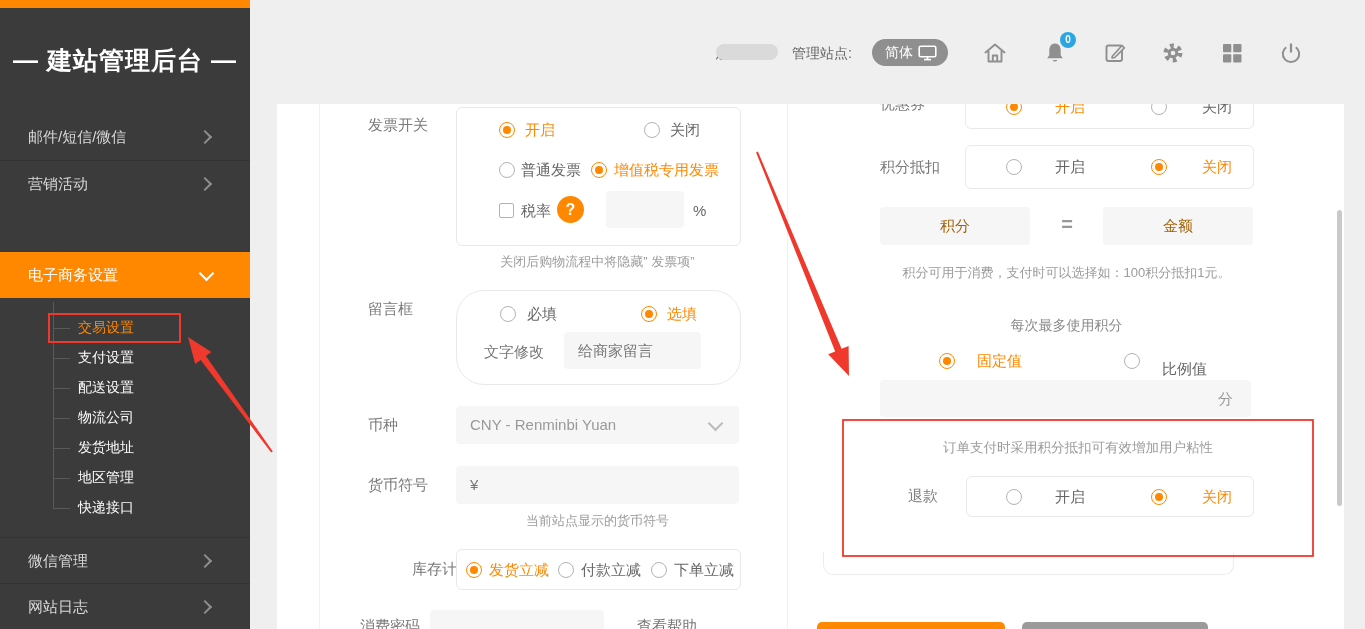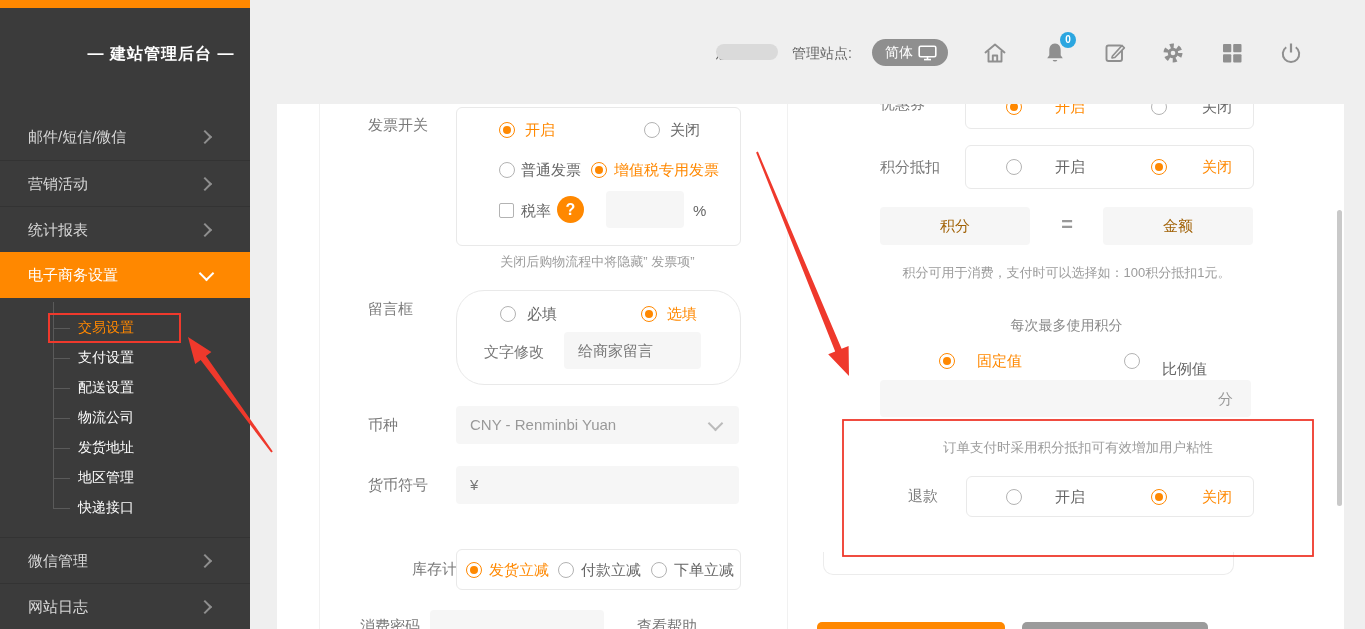--- a/index.html
+++ b/index.html
@@ -1,21 +1,21 @@
 <!DOCTYPE html>
 <html><head>
 <meta charset="utf-8">
 <style>
   html,body{margin:0;padding:0;background:#dcdcdc;font-family:"Liberation Sans","DejaVu Sans",sans-serif;}
   .stage{position:relative;width:1365px;height:629px;background:#efefef;overflow:hidden;}
   .abs{position:absolute;}
   
   .sidebar{left:0;top:0;width:250px;height:629px;background:#3b3b3b;}
   .sb-strip{position:absolute;left:0;top:0;width:250px;height:8px;background:#ff8800;}
-  .sb-title{position:absolute;left:0;top:44px;width:250px;text-align:center;color:#fff;font-size:16px;font-weight:bold;letter-spacing:1px;padding-left:36px;}
+  .sb-title{position:absolute;left:0;top:44px;width:250px;text-align:center;color:#fff;font-size:25px;font-weight:bold;letter-spacing:1px;}
   .nav-item{position:absolute;left:0;width:250px;height:46px;color:#d8d8d8;font-size:15px;cursor:pointer;}
   .nav-item .txt{position:absolute;left:28px;top:14px;}
   .nav-item.sep{border-top:1px solid #333;}
   .nav-item.active{background:#ff8800;color:#fff;}
   .chev-r{position:absolute;right:40px;top:18px;width:8px;height:8px;border-top:2px solid #8f8f8f;border-right:2px solid #8f8f8f;transform:rotate(45deg);}
   .chev-d{position:absolute;right:38px;top:16px;width:9px;height:9px;border-right:2px solid #fff;border-bottom:2px solid #fff;transform:rotate(45deg);}
   .sub-item{position:absolute;left:78px;width:150px;height:20px;color:#fdfdfd;font-size:14px;cursor:pointer;}
   .sub-item.cur{color:#ff8800;}
   .tree-v{position:absolute;left:53px;top:302px;width:1px;height:206px;background:#5a5a5a;}
   .tree-t{position:absolute;left:53px;width:17px;height:1px;background:#5a5a5a;}
@@ -62,24 +62,20 @@
     <div class="sb-title">— 建站管理后台 —</div>
 
     <div class="nav-item" style="top:114px;">
       <span class="txt">邮件/短信/微信</span>
       <span class="chev-r"></span>
     </div>
     <div class="nav-item sep" style="top:160px;">
       <span class="txt">营销活动</span>
       <span class="chev-r"></span>
     </div>
-    <div class="nav-item sep" style="top:206px;">
-      <span class="txt">统计报表</span>
-      <span class="chev-r"></span>
-    </div>
     <div class="nav-item active" style="top:252px;">
       <span class="txt">电子商务设置</span>
       <span class="chev-d"></span>
     </div>
 
     <div class="tree-v"></div>
     <div class="tree-t" style="top:328px;"></div>
     <div class="tree-t" style="top:358px;"></div>
     <div class="tree-t" style="top:388px;"></div>
     <div class="tree-t" style="top:418px;"></div>
@@ -192,20 +188,21 @@
     <div class="flabel" style="left:91px;top:312px;">币种</div>
     <div class="ginput" style="left:179px;top:302px;width:283px;height:38px;line-height:38px;color:#999;">
       <div class="v">CNY - Renminbi Yuan</div>
       <div class="sel-chev"></div>
     </div>
 
     <div class="flabel" style="left:91px;top:372px;">货币符号</div>
     <div class="ginput" style="left:179px;top:362px;width:283px;height:38px;line-height:38px;">
       <div class="v">¥</div>
     </div>
+    <div class="help" style="left:179px;top:408px;width:283px;">当前站点显示的货币符号</div>
 
     <div class="flabel" style="left:91px;top:456px;margin-left:44px;">库存计数</div>
     <div class="obox" style="left:179px;top:445px;width:283px;height:39px;">
       <div class="radio sel" style="left:9px;top:12px;"></div>
       <div class="opt on" style="left:32px;top:11px;">发货立减</div>
       <div class="radio" style="left:101px;top:12px;"></div>
       <div class="opt" style="left:124px;top:11px;">付款立减</div>
       <div class="radio" style="left:194px;top:12px;"></div>
       <div class="opt" style="left:217px;top:11px;">下单立减</div>
     </div>

